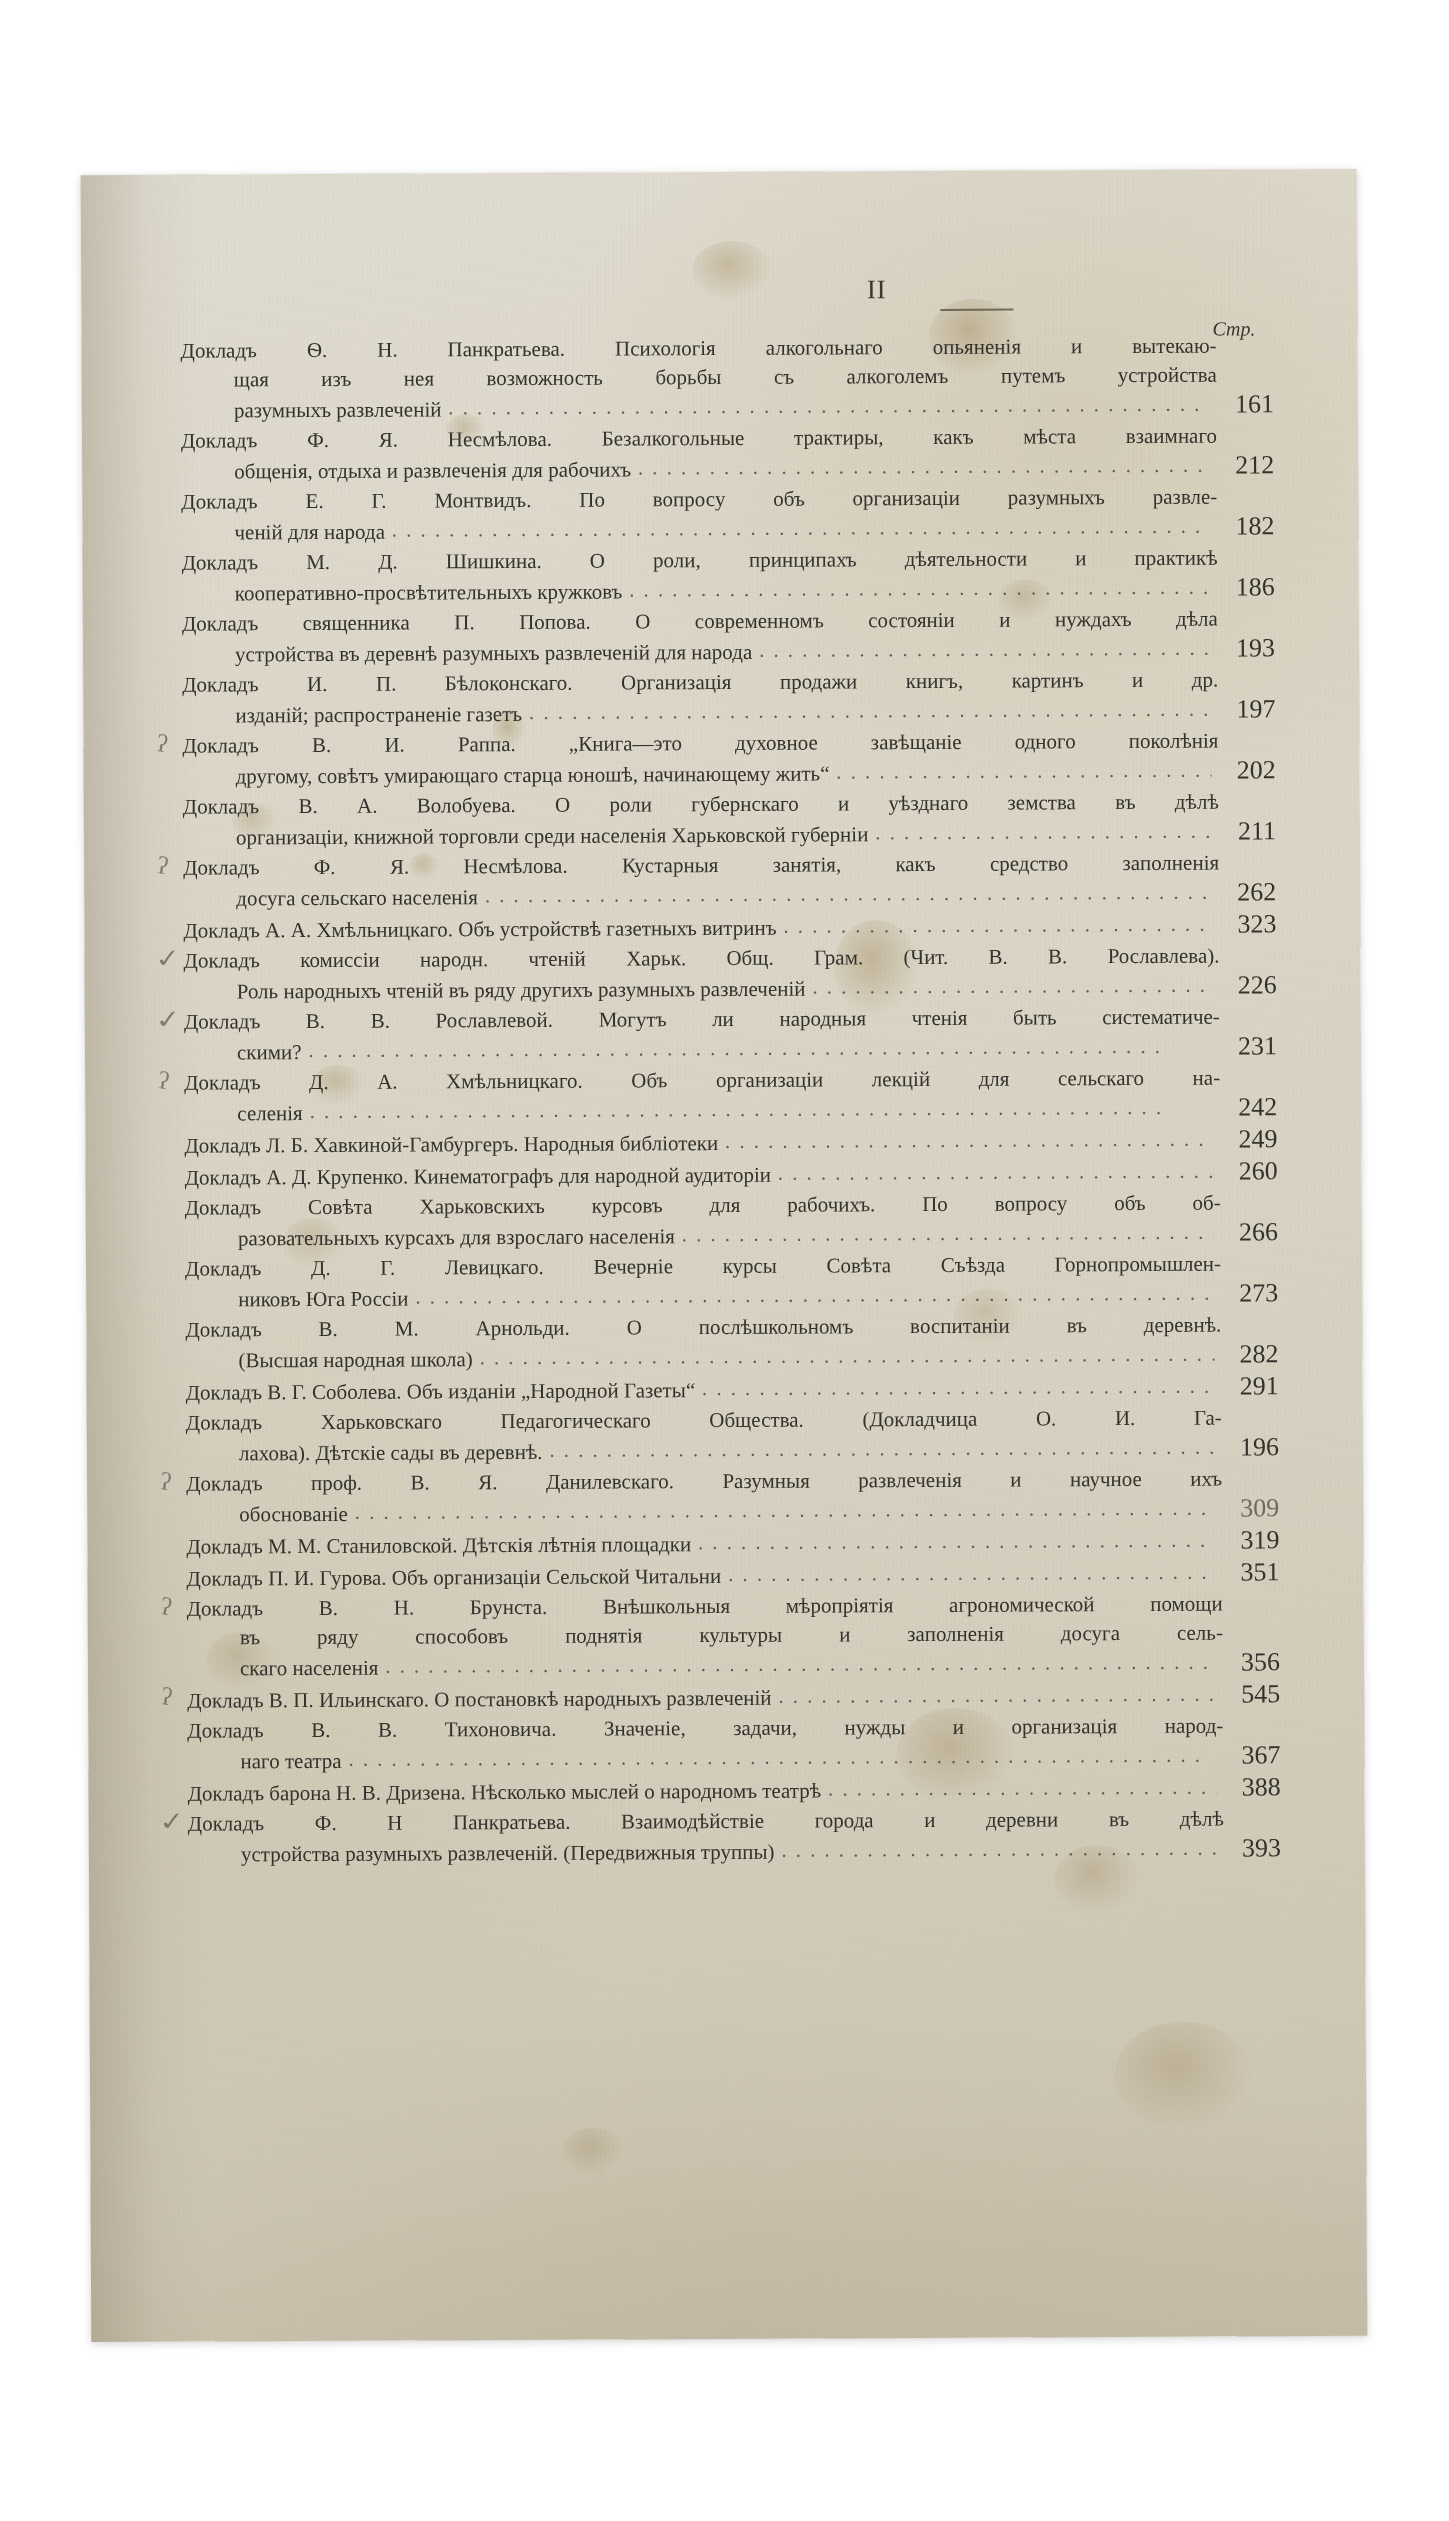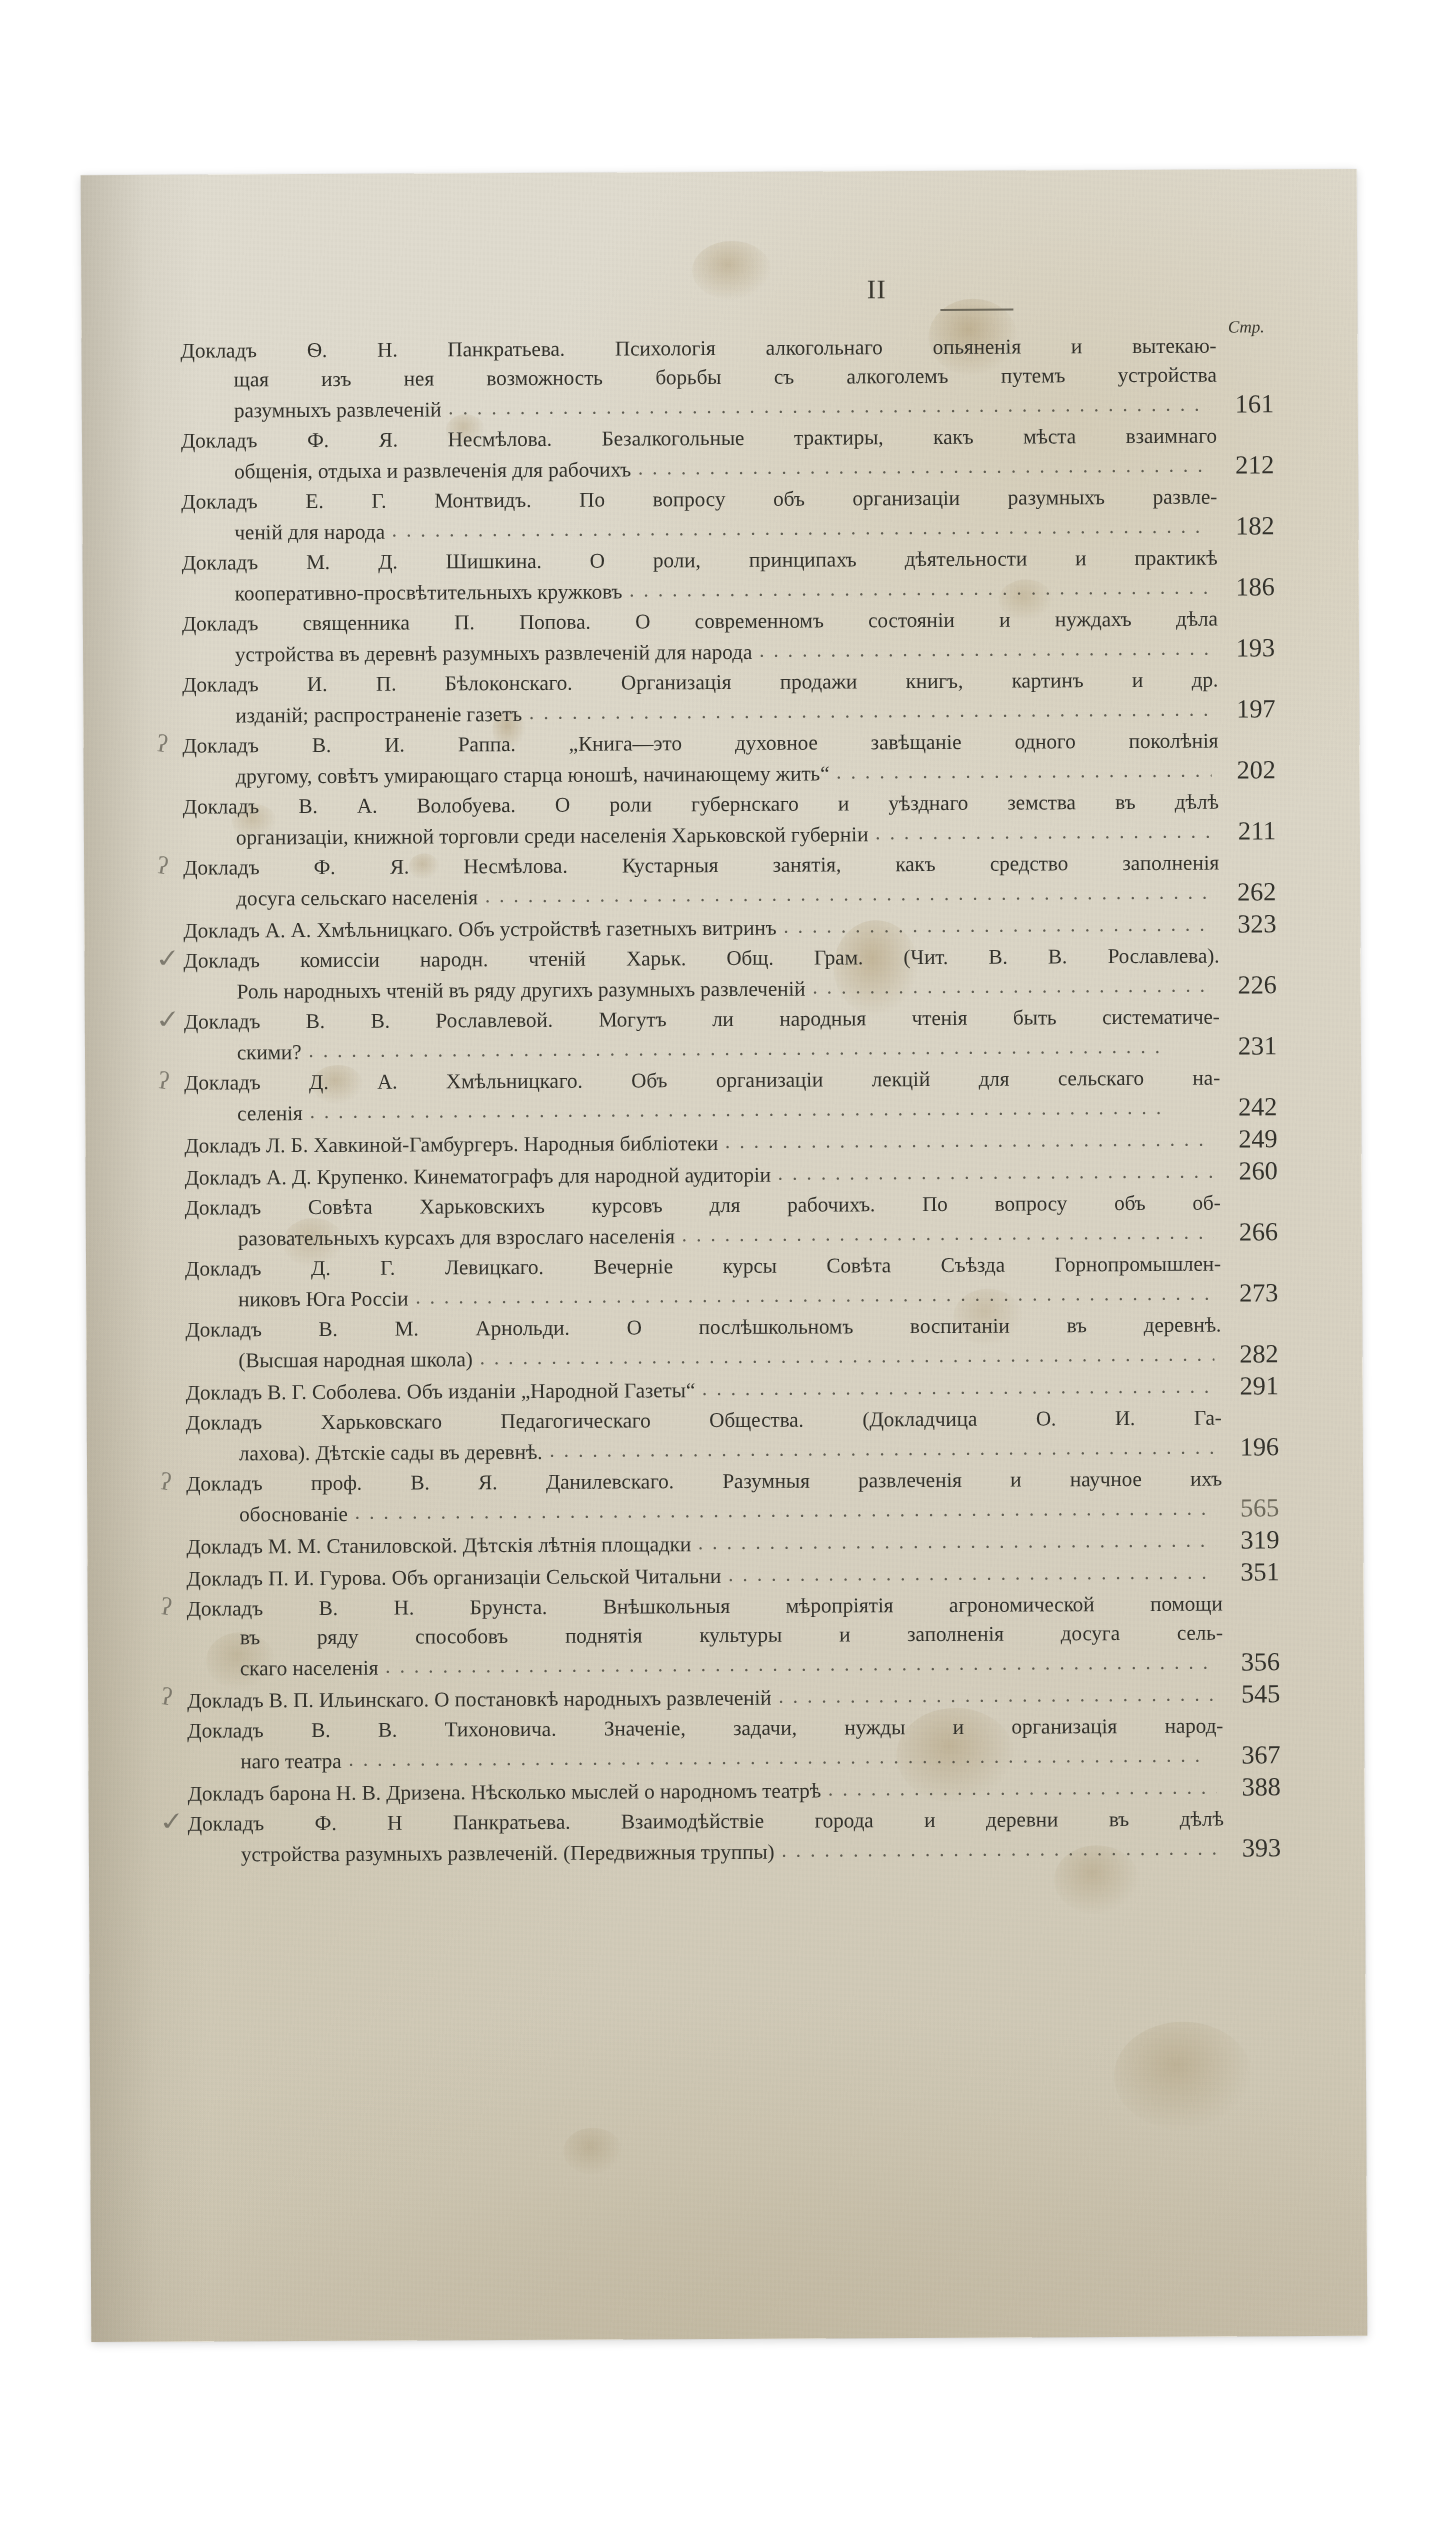--- a/index.html
+++ b/index.html
@@ -83,24 +83,24 @@
     width: 73px;
     height: 2px;
     background: #4a473c;
     margin: 0 0 21.7px 0;
     margin-left: 760px;
     opacity: .72;
   }
 
   .colhead {
     position: absolute;
-    right: 9px;
+    right: 18px;
     top: 45px;
     font-style: italic;
-    font-size: 17px;
+    font-size: 20px;
     color: #3a382f;
     font-family: Liberation Serif, serif;
   }
 
   
   .entry {
     position: relative;
     margin-bottom: 1px;
   }
   .line {
@@ -268,21 +268,21 @@
         <div class="entry">
           <div class="line"><span class="txt">Докладъ В. Г. Соболева. Объ изданіи „Народной Газеты“</span><span class="leader"> .  .  .  .  .  .  .  .  .  .  .  .  .  .  .  .  .  .  .  .  .  .  .  .  .  .  .  .  .  .  .  .  .  .  .  .  .  .  .  .  .  .  .  .  .  .  .  .  .  .  .  .  .  .  .  .  .  .  .  . </span><span class="pg">291</span></div>
         </div>
         <div class="entry">
           <div class="line just"><span class="txt">Докладъ  Харьковскаго  Педагогическаго  Общества.  (Докладчица О. И. Га-</span><span class="pg blank"></span></div>
           <div class="line indent"><span class="txt">лахова). Дѣтскіе сады въ деревнѣ.</span><span class="leader"> .  .  .  .  .  .  .  .  .  .  .  .  .  .  .  .  .  .  .  .  .  .  .  .  .  .  .  .  .  .  .  .  .  .  .  .  .  .  .  .  .  .  .  .  .  .  .  .  .  .  .  .  .  .  .  .  .  .  .  . </span><span class="pg">196</span></div>
         </div>
         <div class="entry">
           <span class="mark hook">ʔ</span>
           <div class="line just"><span class="txt">Докладъ проф. В. Я. Данилевскаго. Разумныя  развлеченія  и  научное ихъ</span><span class="pg blank"></span></div>
-          <div class="line indent"><span class="txt">обоснованіе</span><span class="leader"> .  .  .  .  .  .  .  .  .  .  .  .  .  .  .  .  .  .  .  .  .  .  .  .  .  .  .  .  .  .  .  .  .  .  .  .  .  .  .  .  .  .  .  .  .  .  .  .  .  .  .  .  .  .  .  .  .  .  .  . </span><span class="pg faint">565</span></div>
+          <div class="line indent"><span class="txt">обоснованіе</span><span class="leader"> .  .  .  .  .  .  .  .  .  .  .  .  .  .  .  .  .  .  .  .  .  .  .  .  .  .  .  .  .  .  .  .  .  .  .  .  .  .  .  .  .  .  .  .  .  .  .  .  .  .  .  .  .  .  .  .  .  .  .  . </span><span class="pg faint">309</span></div>
         </div>
         <div class="entry">
           <div class="line"><span class="txt">Докладъ М. М. Станиловской. Дѣтскія лѣтнія площадки</span><span class="leader"> .  .  .  .  .  .  .  .  .  .  .  .  .  .  .  .  .  .  .  .  .  .  .  .  .  .  .  .  .  .  .  .  .  .  .  .  .  .  .  .  .  .  .  .  .  .  .  .  .  .  .  .  .  .  .  .  .  .  .  . </span><span class="pg">319</span></div>
         </div>
         <div class="entry">
           <div class="line"><span class="txt">Докладъ П. И. Гурова. Объ организаціи Сельской Читальни</span><span class="leader"> .  .  .  .  .  .  .  .  .  .  .  .  .  .  .  .  .  .  .  .  .  .  .  .  .  .  .  .  .  .  .  .  .  .  .  .  .  .  .  .  .  .  .  .  .  .  .  .  .  .  .  .  .  .  .  .  .  .  .  . </span><span class="pg">351</span></div>
         </div>
         <div class="entry">
           <span class="mark hook">ʔ</span>
           <div class="line just"><span class="txt">Докладъ В. Н. Брунста. Внѣшкольныя мѣропріятія агрономической помощи</span><span class="pg blank"></span></div>

